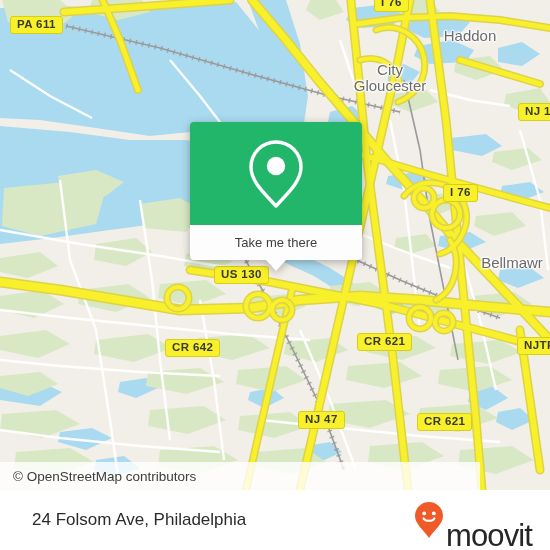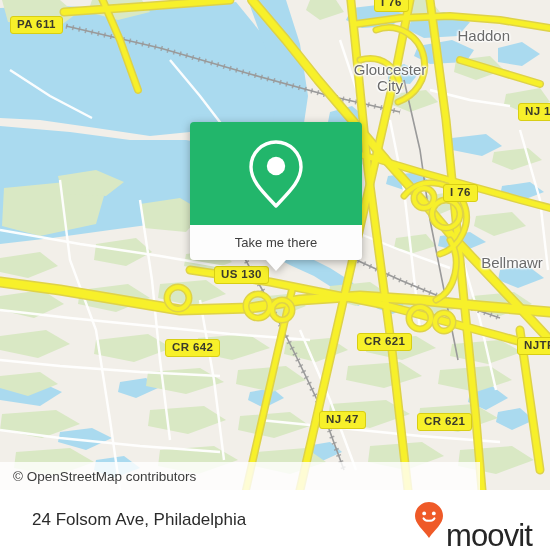--- a/index.html
+++ b/index.html
@@ -250,40 +250,40 @@
           <circle cx="446" cy="214" r="14"></circle>
           <circle cx="424" cy="198" r="10"></circle>
           <path d="M404,196 C420,176 450,180 462,200 C474,222 460,248 440,254"></path>
           <path d="M450,240 C462,260 456,290 436,300"></path>
           <path d="M376,30 C398,22 420,36 424,58 C428,80 414,96 398,102"></path>
           <path d="M360,60 C382,54 398,68 400,86"></path>
         </g>
       </g>
     </svg>
 
-    <div class="place" style="left:430px;top:28px;width:80px;text-align:right;">
+    <div class="place" style="left:430px;top:28px;width:80px;">
       <div>Haddon</div>
     </div>
     <div class="place" style="left:340px;top:62px;width:100px;">
+      <div>City</div>
       <div>Gloucester</div>
-      <div>City</div>
     </div>
     <div class="place" style="left:466px;top:255px;width:92px;">
       <div>Bellmawr</div>
     </div>
 
     <div class="shield" style="left:10px;top:16px;">PA 611</div>
     <div class="shield" style="left:374px;top:-6px;">I 76</div>
     <div class="shield" style="left:518px;top:103px;">NJ 168</div>
     <div class="shield" style="left:443px;top:184px;">I 76</div>
     <div class="shield" style="left:214px;top:266px;">US 130</div>
     <div class="shield" style="left:165px;top:339px;">CR 642</div>
     <div class="shield" style="left:357px;top:333px;">CR 621</div>
     <div class="shield" style="left:517px;top:337px;">NJTP</div>
-    <div class="shield" style="left:319px;top:411px;text-align:center;">NJ 47</div>
+    <div class="shield" style="left:298px;top:411px;text-align:center;">NJ 47</div>
     <div class="shield" style="left:417px;top:413px;">CR 621</div>
 
     <div id="popup">
       <div id="popup-green" style="background: rgb(34, 182, 107);">
         <svg width="62" height="74" viewBox="0 0 62 74">
           <path d="M31,5 C17.2,5 6,16.2 6,30 C6,44 18,55 31,69
                    C44,55 56,44 56,30 C56,16.2 44.8,5 31,5 Z" fill="none" stroke="#ffffff" stroke-width="3.4" stroke-linejoin="round"></path>
           <circle cx="31" cy="29" r="9.2" fill="#ffffff"></circle>
         </svg>
       </div>

